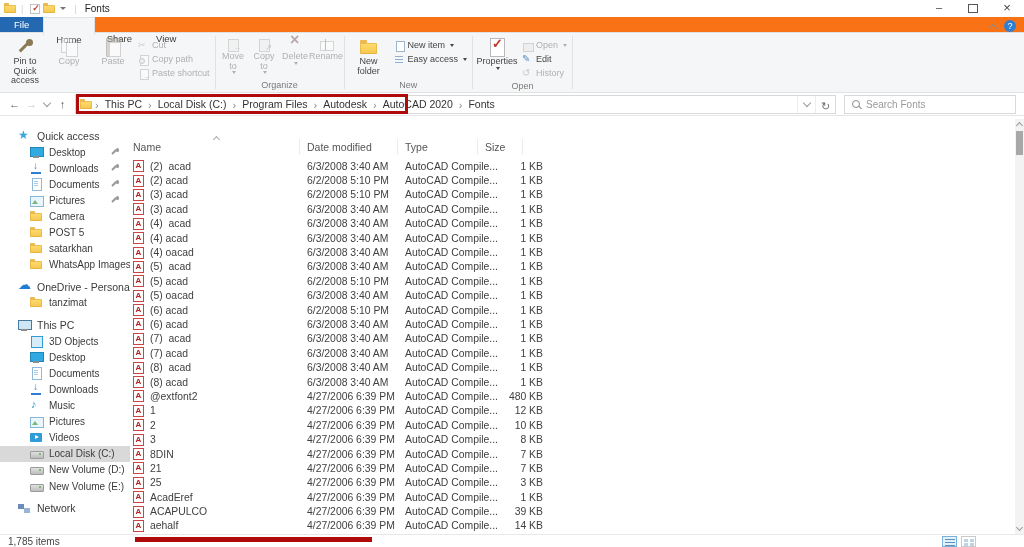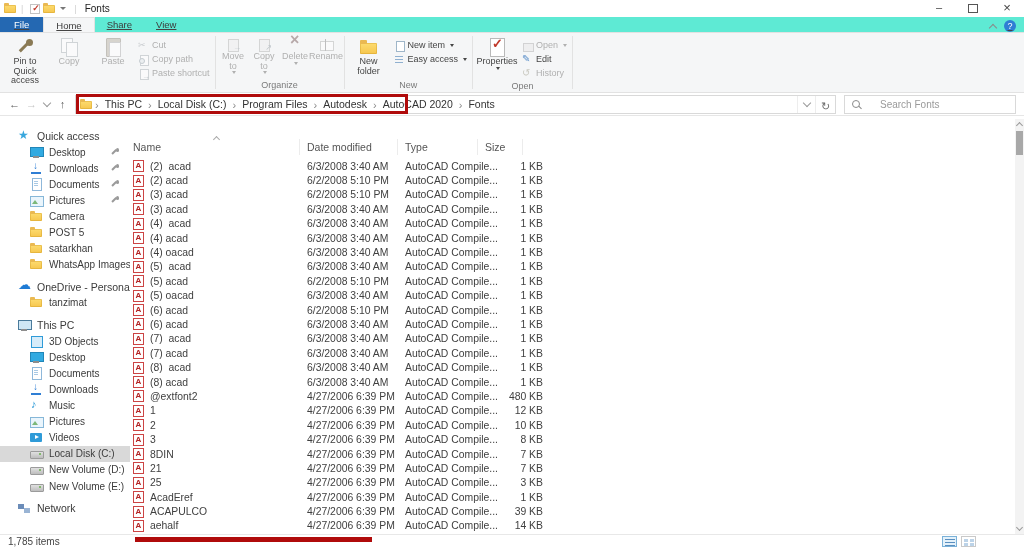--- a/index.html
+++ b/index.html
@@ -15,23 +15,23 @@
   .qat-props::before { content:"\2713"; color:#c0392b; font-size:9px; position:absolute; left:1px; top:-2px; font-weight:bold; }
   .tri-d { width:0; height:0; border-left:3px solid transparent; border-right:3px solid transparent; border-top:3px solid #777; display:inline-block; margin:0 4px; }
   .tb-title { font-size:10px; color:#222; margin-left:4px; }
   .wc-group { margin-left:auto; display:flex; height:17px; }
   .wc { width:34px; text-align:center; line-height:15px; color:#444; cursor:default; }
   .wc-min::before { content:"\2013"; font-size:11px; }
   .wc-max::before { content:""; display:inline-block; width:8px; height:7px; border:1px solid #555; margin-top:4px; }
   .wc-close::before { content:"\00D7"; font-size:13px; }
 
   
-  .menubar { height:15px; display:flex; align-items:flex-end; background:#5eead4;text-decoration:underline; }
+  .menubar { height:15px; display:flex; align-items:flex-end; background:#f97316; }
   .tabs { display:flex; height:15px; }
-  .tab { font-size:9.5px; padding:2px 12px 1px; color:#3b3b3b; }
+  .tab { font-size:9.5px; padding:16px 12px 1px; color:#3b3b3b; }
   .t-file { background:#2468b2; color:#fff; padding:2px 14px 1px; }
   .t-active { background:#f5f6f7; border:1px solid #e2e2e2; border-bottom:none; }
   .menubar-right { margin-left:auto; display:flex; align-items:center; gap:8px; padding-right:8px; }
   .chev-up { width:6px; height:6px; border-left:1.5px solid #8a8a8a; border-top:1.5px solid #8a8a8a; transform:rotate(45deg); display:inline-block; margin-top:3px; }
   .help { width:12px; height:12px; border-radius:50%; background:#2f7ed4; color:#fff; font-size:9px; text-align:center; line-height:12px; display:inline-block; }
   .help::before { content:"?"; }
 
   
   .ribbon { height:61px; background:#f5f6f7; border-top:1px solid #e2e2e2; border-bottom:1px solid #e2e2e2; display:flex; padding-left:2px; }
   .rgroup { display:flex; flex-direction:column; padding:2px 2px 0; }
@@ -88,21 +88,21 @@
   .addrfield { flex:1; height:19px; border:1px solid #d9d9d9; background:#fff; display:flex; align-items:center; padding-left:4px; margin-left:4px; }
   .crumbs { display:flex; align-items:center; }
   .crumb-wrap { display:flex; align-items:center; }
   .crumb-sep::before { content:"\203A"; color:#8a8a8a; font-size:11px; padding:0 2px; }
   .crumb { font-size:10.5px; color:#333; padding:0 4px; white-space:nowrap; }
   .addr-tail { margin-left:auto; display:flex; align-items:center; height:100%; }
   .addr-dd { width:18px; height:100%; border-left:1px solid #ededed; display:flex; align-items:center; justify-content:center; }
   .addr-dd::before { content:""; width:5px; height:5px; border-right:1.5px solid #9a9a9a; border-bottom:1.5px solid #9a9a9a; transform:rotate(45deg); margin-top:-2px; }
   .addr-refresh { width:20px; height:100%; border-left:1px solid #ededed; text-align:center; line-height:17px; }
   .addr-refresh::before { content:"\21BB"; color:#6a6a6a; font-size:11px; }
-  .searchbox { width:172px; height:19px; border:1px solid #d9d9d9; display:flex; align-items:center; margin-left:8px; padding-left:7px; gap:20px; }
+  .searchbox { width:172px; height:19px; border:1px solid #d9d9d9; display:flex; align-items:center; margin-left:8px; padding-left:7px; gap:6px; }
   .mag { width:8px; height:8px; border:1.3px solid #8a8a8a; border-radius:50%; position:relative; flex:0 0 8px; }
   .mag::after { content:""; position:absolute; width:4px; height:1.3px; background:#8a8a8a; transform:rotate(45deg); right:-3px; bottom:-1px; }
   .searchinput { border:none; outline:none; font-size:10px; width:120px; font-family:"Liberation Sans", sans-serif; color:#333; }
   .searchinput::placeholder { color:#9a9a9a; }
 
   
   .main { position:absolute; top:116px; left:0; right:0; bottom:13px; display:flex; }
   .sidebar { width:130px; flex:0 0 130px; padding-top:12px; overflow:hidden; }
   .side-item { display:flex; align-items:center; height:16.1px; font-size:10px; color:#3b3b3b; padding-right:4px; }
   .side-item.lvl0 { padding-left:18px; font-size:10.5px; }

